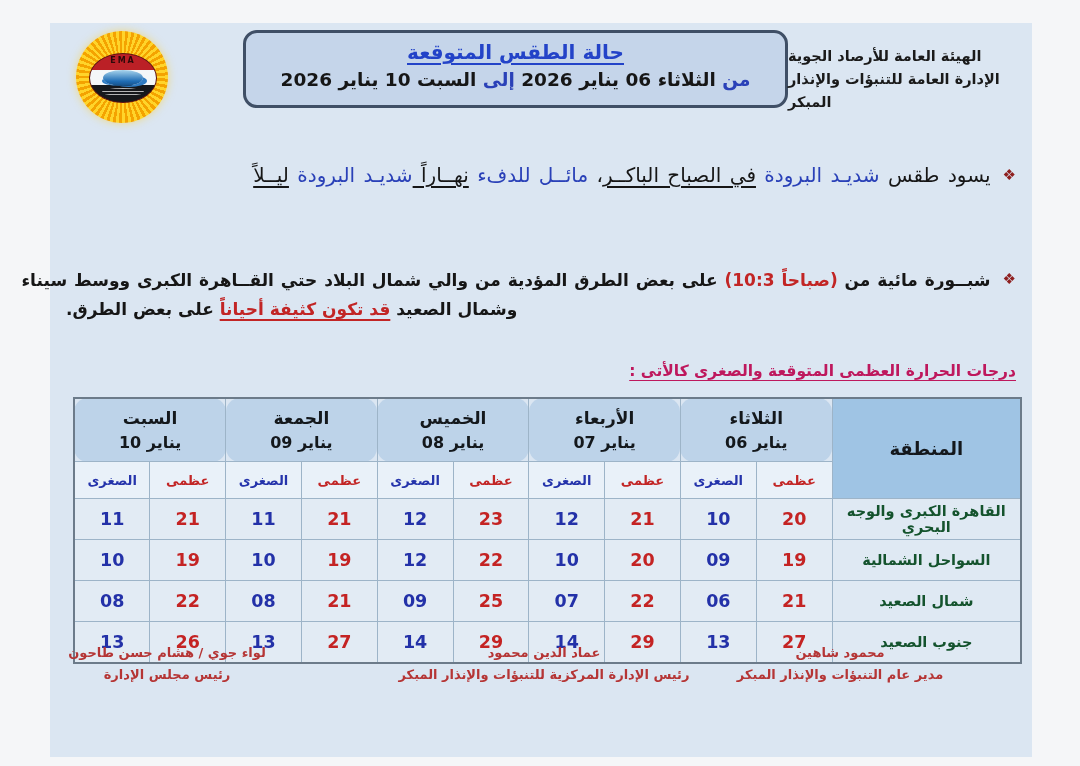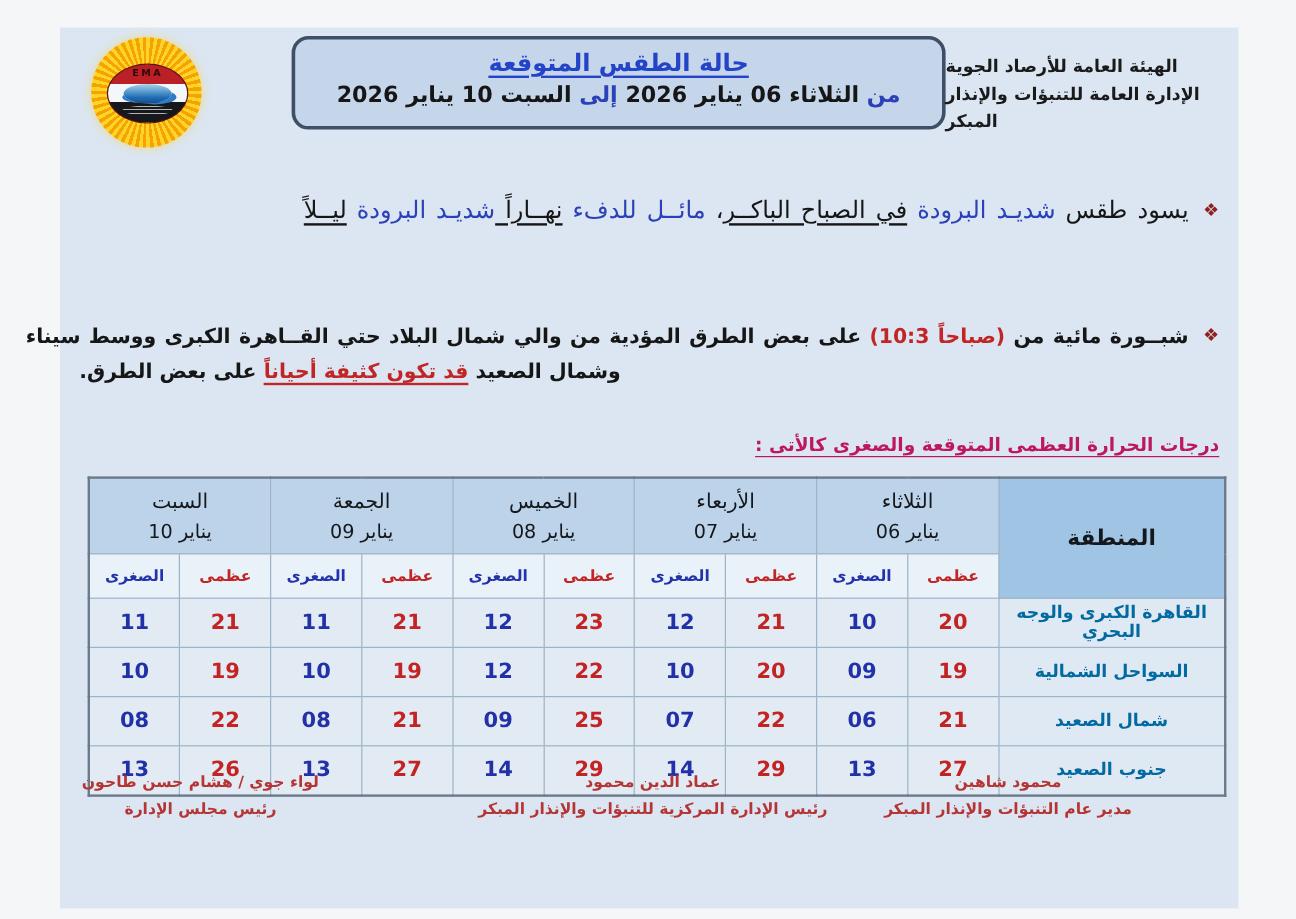--- a/index.html
+++ b/index.html
@@ -85,31 +85,31 @@
     border:1px solid #9db4c8;text-align:center;vertical-align:middle;padding:0;
   }
   .c-region{width:189px;}
   .c-temp{width:75.8px;}
   th.region-head{
     background:#9fc4e4;font-size:18px;font-weight:bold;color:#14181c;
     border-bottom:3px solid #444c55;
   }
   th.day-head{
     background:#bdd3e9;height:62px;color:#14181c;
-    border-bottom:3px solid #444c55;font-weight:normal;
+    border-bottom:3px solid #444c55;font-weight:bold;border-radius:14px;
   }
   .day-name{font-size:17px;line-height:26px;}
   .day-date{font-size:16px;line-height:24px;direction:ltr;unicode-bidi:isolate;}
   tr.subrow th{background:#e9f1f9;height:36px;font-size:13px;font-weight:bold;}
   tr.subrow th.max{color:#c22525;}
   tr.subrow th.min{color:#2433ab;}
   tbody td{background:#e2ebf4;height:40px;font-size:17.5px;font-weight:bold;}
   tbody td.max{color:#c42323;}
   tbody td.min{color:#2331a8;}
-  tbody td.region{background:#dfe9f3;font-size:14.5px;color:#0369a1;}
+  tbody td.region{background:#dfe9f3;font-size:14.5px;color:#14532d;}
   
   .sig{
     position:absolute;top:619px;text-align:center;
     color:#b53535;font-weight:bold;font-size:13px;line-height:22px;
   }
   .sig-right{left:685px;width:210px;}
   .sig-center{left:334px;width:320px;}
   .sig-left{left:2px;width:230px;}
 </style>
 </head>

